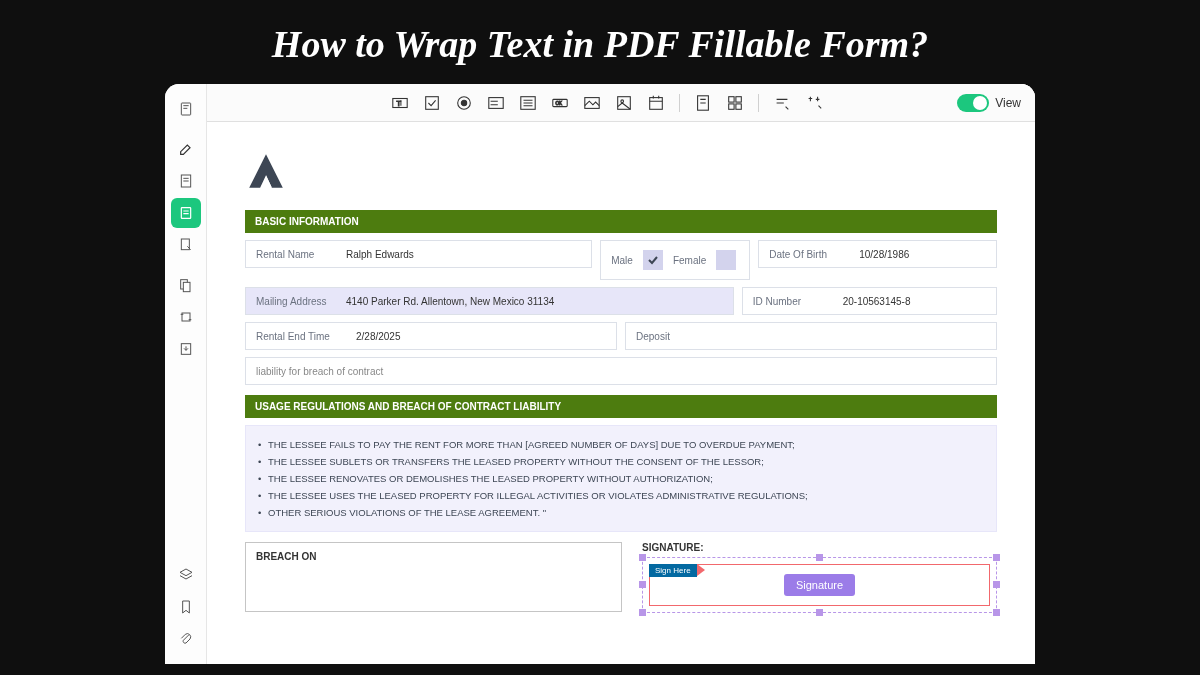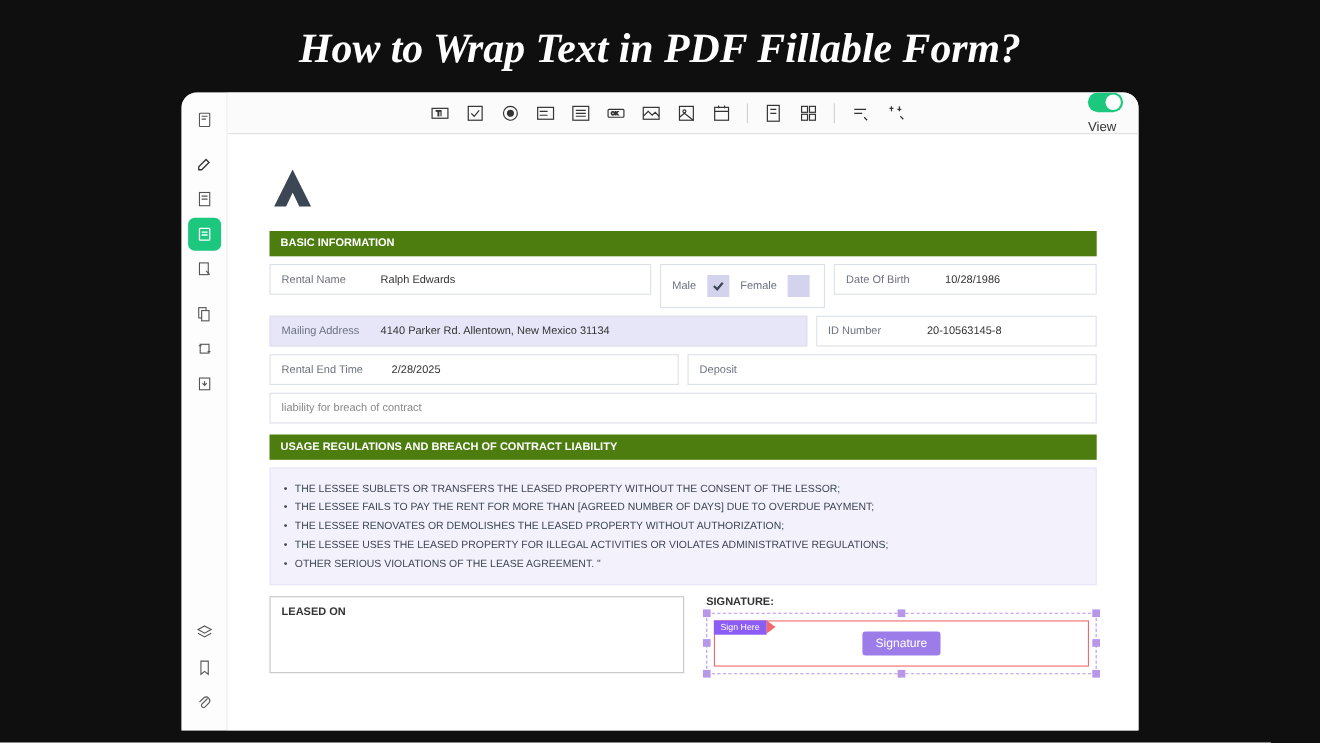--- a/index.html
+++ b/index.html
@@ -10,21 +10,21 @@
 .rail-btn { width: 30px; height: 30px; display: flex; align-items: center; justify-content: center; border-radius: 6px; cursor: pointer; }
 .rail-btn.active { background: #1cc77e; color: #fff; }
 .rail-btn svg { width: 16px; height: 16px; }
 .rail-spacer { height: 6px; }
 .rail-bottom { margin-top: auto; padding-bottom: 10px; display: flex; flex-direction: column; align-items: center; gap: 2px; }
 .main { flex: 1; display: flex; flex-direction: column; background: #fff; }
 .toolbar { height: 38px; background: #fbfbfb; border-bottom: 1px solid #e0e0e0; display: flex; align-items: center; padding: 0 14px; gap: 14px; position: relative; }
 .toolbar-icons { margin-left: 170px; display: flex; gap: 14px; align-items: center; }
 .tb-icon { width: 18px; height: 18px; display: flex; align-items: center; justify-content: center; cursor: pointer; }
 .tb-sep { width: 1px; height: 18px; background: #d0d0d0; }
-.toolbar-right { margin-left: auto; display: flex; align-items: flex-start; gap: 6px; flex-direction: column; }
+.toolbar-right { margin-left: auto; display: flex; align-items: center; gap: 6px; }
 .toggle { width: 32px; height: 18px; background: #1cc77e; border-radius: 9px; position: relative; cursor: pointer; }
 .toggle::after { content: ''; position: absolute; width: 14px; height: 14px; background: #fff; border-radius: 50%; top: 2px; right: 2px; }
 .view-label { font-size: 12px; color: #333; }
 .doc-area { flex: 1; background: #fff; padding: 28px 38px 0; overflow: hidden; }
 .doc-header { display: flex; justify-content: space-between; align-items: center; margin-bottom: 18px; }
 .doc-title { font-size: 34px; font-weight: 600; color: #3d4654; letter-spacing: 1px; }
 .logo { width: 42px; height: 42px; }
 .section-header { background: #4d7c0f; color: #fff; font-size: 10px; font-weight: 600; padding: 6px 10px; }
 .form-row { display: flex; gap: 8px; margin-top: 7px; }
 .field { border: 1px solid #dce0e8; display: flex; align-items: center; padding: 0 10px; height: 28px; font-size: 10px; background: #fff; }
@@ -42,21 +42,21 @@
 .signed-on { flex: 1; border: 1px solid #c5c5c5; padding: 8px 10px; height: 70px; }
 .signed-on-label { font-size: 10px; color: #333; font-weight: 600; }
 .signature-col { flex: 1; }
 .sig-label { font-size: 10px; font-weight: 600; color: #333; margin-bottom: 4px; }
 .sig-selected { border: 1px dashed #b896e8; padding: 6px; position: relative; }
 .sig-handle { position: absolute; width: 7px; height: 7px; background: #b896e8; }
 .sig-handle.tl { top: -4px; left: -4px; } .sig-handle.tm { top: -4px; left: 50%; margin-left: -4px; } .sig-handle.tr { top: -4px; right: -4px; }
 .sig-handle.ml { top: 50%; left: -4px; margin-top: -4px; } .sig-handle.mr { top: 50%; right: -4px; margin-top: -4px; }
 .sig-handle.bl { bottom: -4px; left: -4px; } .sig-handle.bm { bottom: -4px; left: 50%; margin-left: -4px; } .sig-handle.br { bottom: -4px; right: -4px; }
 .sig-inner { border: 1px solid #f2686d; height: 42px; position: relative; display: flex; align-items: center; justify-content: center; }
-.sign-here { position: absolute; left: -1px; top: -1px; background: #8b5cf6; color: #fff; font-size: 8px; padding: 2px 6px; }
+.sign-here { position: absolute; left: -1px; top: -1px; background: #0369a1; color: #fff; font-size: 8px; padding: 2px 6px; }
 .sign-here::after { content: ''; position: absolute; right: -8px; top: 0; border-left: 8px solid #f2686d; border-top: 6px solid transparent; border-bottom: 6px solid transparent; height: 0; }
 .sig-btn { background: #9b7ce8; color: #fff; font-size: 11px; padding: 5px 12px; border-radius: 3px; border: none; cursor: pointer; }
 </style>
 </head>
 <body>
 
 <div class="title">How to Wrap Text in PDF Fillable Form?</div>
 
 <div class="app-window">
   <div class="left-rail">
@@ -289,31 +289,31 @@
       <div class="form-row">
         <div class="field" style="flex:1;color:#888">
           <span>liability for breach of contract</span>
         </div>
       </div>
 
       <div class="section-header" style="margin-top:10px">USAGE REGULATIONS AND BREACH OF CONTRACT LIABILITY</div>
 
       <div class="terms-box">
         <ul>
+          <li>THE LESSEE FAILS TO PAY THE RENT FOR MORE THAN [AGREED NUMBER OF DAYS] DUE TO OVERDUE PAYMENT;</li>
           <li>THE LESSEE SUBLETS OR TRANSFERS THE LEASED PROPERTY WITHOUT THE CONSENT OF THE LESSOR;</li>
-          <li>THE LESSEE FAILS TO PAY THE RENT FOR MORE THAN [AGREED NUMBER OF DAYS] DUE TO OVERDUE PAYMENT;</li>
           <li>THE LESSEE RENOVATES OR DEMOLISHES THE LEASED PROPERTY WITHOUT AUTHORIZATION;</li>
           <li>THE LESSEE USES THE LEASED PROPERTY FOR ILLEGAL ACTIVITIES OR VIOLATES ADMINISTRATIVE REGULATIONS;</li>
           <li>OTHER SERIOUS VIOLATIONS OF THE LEASE AGREEMENT. "</li>
         </ul>
       </div>
 
       <div class="sign-row">
         <div class="signed-on">
-          <div class="signed-on-label">LEASED ON</div>
+          <div class="signed-on-label">BREACH ON</div>
         </div>
         <div class="signature-col">
           <div class="sig-label">SIGNATURE:</div>
           <div class="sig-selected">
             <div class="sig-handle tl"></div>
             <div class="sig-handle tm"></div>
             <div class="sig-handle tr"></div>
             <div class="sig-handle ml"></div>
             <div class="sig-handle mr"></div>
             <div class="sig-handle bl"></div>

